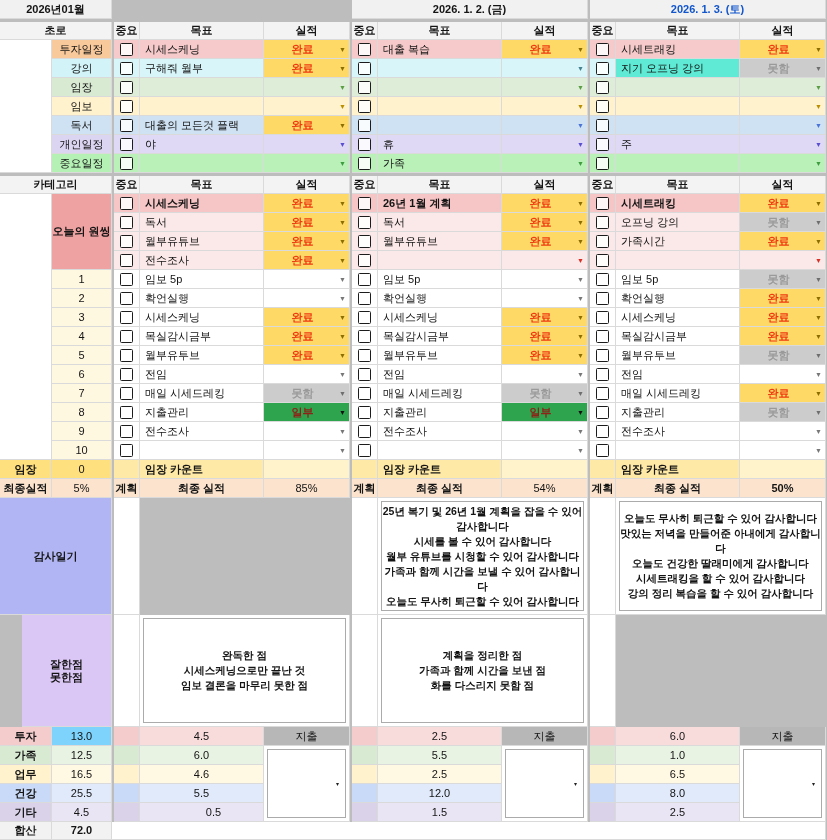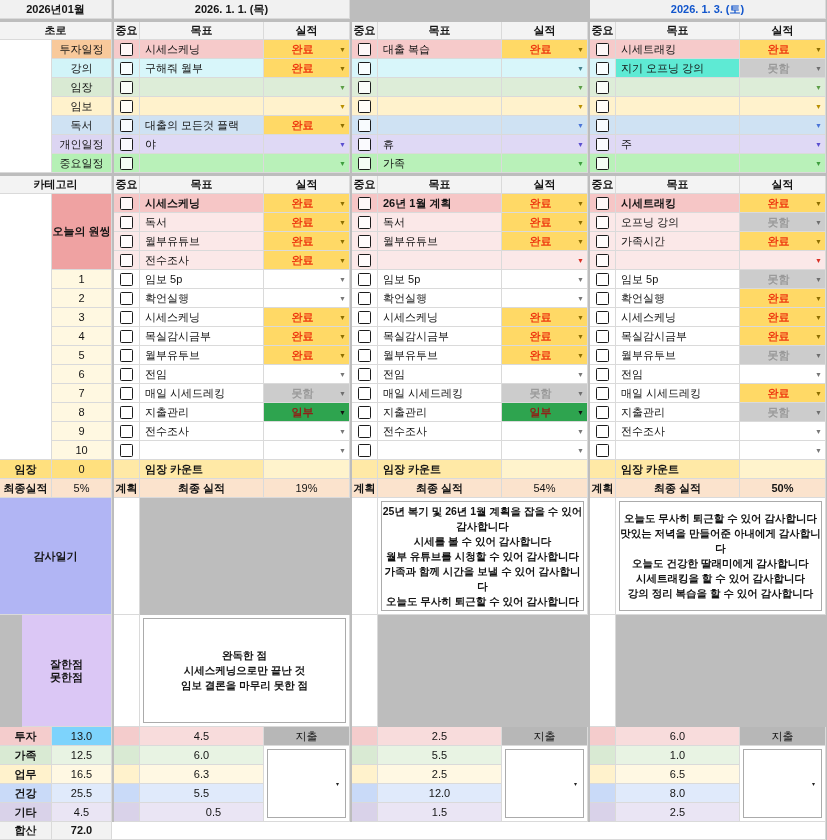--- a/index.html
+++ b/index.html
@@ -27,21 +27,21 @@
   .box{position:absolute;left:3px;right:3px;top:3px;bottom:3px;background:#fff;border:1px solid #ABABAB;
     display:flex;align-items:center;justify-content:center;text-align:center;
     white-space:pre-line;font-size:10.5px;font-weight:bold;line-height:15px;}
   .tinyarrow{position:absolute;right:6px;top:50%;transform:translateY(-50%);font-size:6px;color:#222;}
 </style>
 </head>
 <body>
 
 <div id="sheet">
     <div class="cell hdr" style="grid-area: 1 / 1 / auto / span 2;">2026년01월</div>
-    <div class="cell hdr" style="grid-area: 1 / 4 / auto / span 3;">2026. 1. 1. (목)</div>
+    <div class="cell hdr" style="grid-area: 1 / 8 / auto / span 3;">2026. 1. 2. (금)</div>
     <div class="cell hdr today" style="grid-area: 1 / 12 / auto / span 3;">2026. 1. 3. (토)</div>
     <div class="cell sub" style="grid-area: 3 / 1 / auto / span 2;">초로</div>
     <div class="cell sub" style="grid-area: 3 / 4;">중요</div>
     <div class="cell sub" style="grid-area: 3 / 5;">목표</div>
     <div class="cell sub" style="grid-area: 3 / 6;">실적</div>
     <div class="cell sub" style="grid-area: 3 / 8;">중요</div>
     <div class="cell sub" style="grid-area: 3 / 9;">목표</div>
     <div class="cell sub" style="grid-area: 3 / 10;">실적</div>
     <div class="cell sub" style="grid-area: 3 / 12;">중요</div>
     <div class="cell sub" style="grid-area: 3 / 13;">목표</div>
@@ -558,21 +558,21 @@
     <div class="cell" style="grid-area: 27 / 8; background: rgb(255, 233, 166);"></div>
     <div class="cell goal bold" style="grid-area: 27 / 9; background: rgb(255, 233, 166);">임장 카운트</div>
     <div class="cell" style="grid-area: 27 / 10; background: rgb(255, 243, 204);"></div>
     <div class="cell" style="grid-area: 27 / 12; background: rgb(255, 233, 166);"></div>
     <div class="cell goal bold" style="grid-area: 27 / 13; background: rgb(255, 233, 166);">임장 카운트</div>
     <div class="cell" style="grid-area: 27 / 14; background: rgb(255, 243, 204);"></div>
     <div class="cell center bold" style="grid-area: 28 / 1; background: rgb(251, 227, 205);">최종실적</div>
     <div class="cell center" style="grid-area: 28 / 2; background: rgb(251, 227, 205);">5%</div>
     <div class="cell center bold" style="grid-area: 28 / 4; background: rgb(251, 227, 205);">계획</div>
     <div class="cell center bold" style="grid-area: 28 / 5; background: rgb(251, 227, 205);">최종 실적</div>
-    <div class="cell center" style="grid-area: 28 / 6; background: rgb(251, 227, 205);">19%</div>
+    <div class="cell center" style="grid-area: 28 / 6; background: rgb(251, 227, 205);">85%</div>
     <div class="cell center bold" style="grid-area: 28 / 8; background: rgb(251, 227, 205);">계획</div>
     <div class="cell center bold" style="grid-area: 28 / 9; background: rgb(251, 227, 205);">최종 실적</div>
     <div class="cell center" style="grid-area: 28 / 10; background: rgb(251, 227, 205);">54%</div>
     <div class="cell center bold" style="grid-area: 28 / 12; background: rgb(251, 227, 205);">계획</div>
     <div class="cell center bold" style="grid-area: 28 / 13; background: rgb(251, 227, 205);">최종 실적</div>
     <div class="cell center" style="grid-area: 28 / 14; background: rgb(251, 227, 205); font-weight: bold;">50%</div>
     <div class="cell center bold" style="grid-area: 29 / 1 / auto / span 2; background: rgb(177, 181, 244);">감사일기</div>
     <div class="cell" style="grid-area: 29 / 4; background: rgb(255, 255, 255);"></div>
     <div class="cell" style="grid-area: 29 / 8; background: rgb(255, 255, 255);"></div>
     <div class="cell boxwrap" style="grid-area: 29 / 9 / auto / span 2; background: rgb(255, 255, 255);">
@@ -592,41 +592,46 @@
     </div>
     <div class="cell center bold pre" style="grid-area: 30 / 1 / auto / span 2; background: rgb(219, 199, 245);">잘한점
 못한점</div>
     <div class="cell" style="grid-area: 30 / 4; background: rgb(255, 255, 255);"></div>
     <div class="cell boxwrap" style="grid-area: 30 / 5 / auto / span 2; background: rgb(255, 255, 255);">
       <div class="box">완독한 점
 시세스케닝으로만 끝난 것
 임보 결론을 마무리 못한 점</div>
     </div>
     <div class="cell" style="grid-area: 30 / 8; background: rgb(255, 255, 255);"></div>
+    <div class="cell boxwrap" style="grid-area: 30 / 9 / auto / span 2; background: rgb(255, 255, 255);">
+      <div class="box">계획을 정리한 점
+가족과 함께 시간을 보낸 점
+화를 다스리지 못함 점</div>
+    </div>
     <div class="cell" style="grid-area: 30 / 12; background: rgb(255, 255, 255);"></div>
     <div class="cell center bold" style="grid-area: 31 / 1; background: rgb(244, 204, 204);">투자</div>
     <div class="cell center" style="grid-area: 31 / 2; background: #7dd3fc;">13.0</div>
     <div class="cell" style="grid-area: 31 / 4; background: rgb(244, 204, 204);"></div>
     <div class="cell center" style="grid-area: 31 / 5; background: rgb(248, 220, 220);">4.5</div>
     <div class="cell" style="grid-area: 31 / 8; background: rgb(244, 204, 204);"></div>
     <div class="cell center" style="grid-area: 31 / 9; background: rgb(248, 220, 220);">2.5</div>
     <div class="cell" style="grid-area: 31 / 12; background: rgb(244, 204, 204);"></div>
     <div class="cell center" style="grid-area: 31 / 13; background: rgb(248, 220, 220);">6.0</div>
     <div class="cell center bold" style="grid-area: 32 / 1; background: rgb(217, 234, 211);">가족</div>
     <div class="cell center" style="grid-area: 32 / 2; background: rgb(232, 243, 227);">12.5</div>
     <div class="cell" style="grid-area: 32 / 4; background: rgb(217, 234, 211);"></div>
     <div class="cell center" style="grid-area: 32 / 5; background: rgb(232, 243, 227);">6.0</div>
     <div class="cell" style="grid-area: 32 / 8; background: rgb(217, 234, 211);"></div>
     <div class="cell center" style="grid-area: 32 / 9; background: rgb(232, 243, 227);">5.5</div>
     <div class="cell" style="grid-area: 32 / 12; background: rgb(217, 234, 211);"></div>
     <div class="cell center" style="grid-area: 32 / 13; background: rgb(232, 243, 227);">1.0</div>
     <div class="cell center bold" style="grid-area: 33 / 1; background: rgb(255, 242, 204);">업무</div>
     <div class="cell center" style="grid-area: 33 / 2; background: rgb(255, 248, 227);">16.5</div>
     <div class="cell" style="grid-area: 33 / 4; background: rgb(255, 242, 204);"></div>
-    <div class="cell center" style="grid-area: 33 / 5; background: rgb(255, 248, 227);">6.3</div>
+    <div class="cell center" style="grid-area: 33 / 5; background: rgb(255, 248, 227);">4.6</div>
     <div class="cell" style="grid-area: 33 / 8; background: rgb(255, 242, 204);"></div>
     <div class="cell center" style="grid-area: 33 / 9; background: rgb(255, 248, 227);">2.5</div>
     <div class="cell" style="grid-area: 33 / 12; background: rgb(255, 242, 204);"></div>
     <div class="cell center" style="grid-area: 33 / 13; background: rgb(255, 248, 227);">6.5</div>
     <div class="cell center bold" style="grid-area: 34 / 1; background: rgb(201, 218, 248);">건강</div>
     <div class="cell center" style="grid-area: 34 / 2; background: rgb(224, 234, 251);">25.5</div>
     <div class="cell" style="grid-area: 34 / 4; background: rgb(201, 218, 248);"></div>
     <div class="cell center" style="grid-area: 34 / 5; background: rgb(224, 234, 251);">5.5</div>
     <div class="cell" style="grid-area: 34 / 8; background: rgb(201, 218, 248);"></div>
     <div class="cell center" style="grid-area: 34 / 9; background: rgb(224, 234, 251);">12.0</div>

